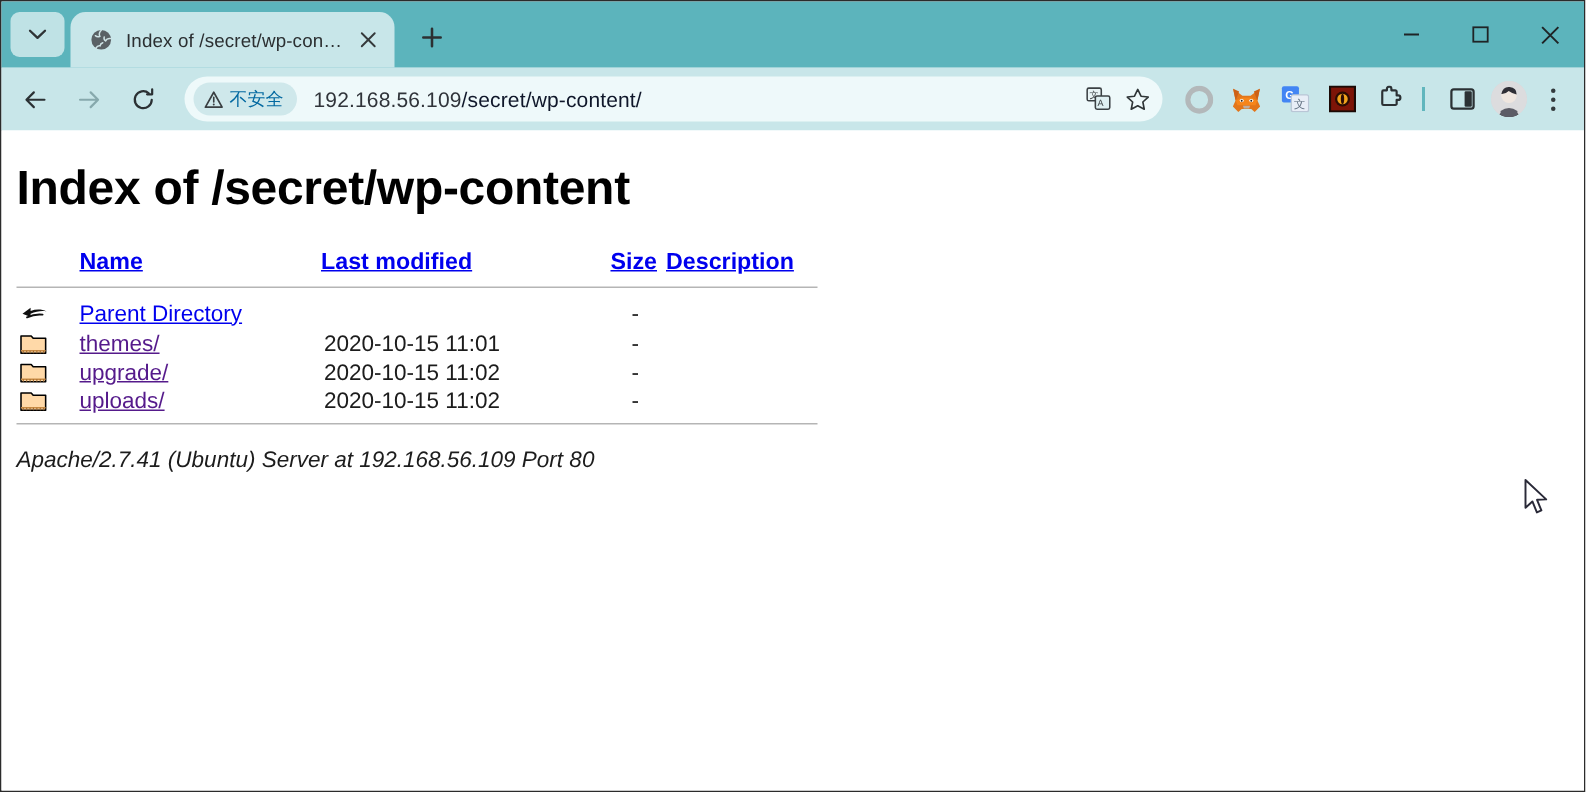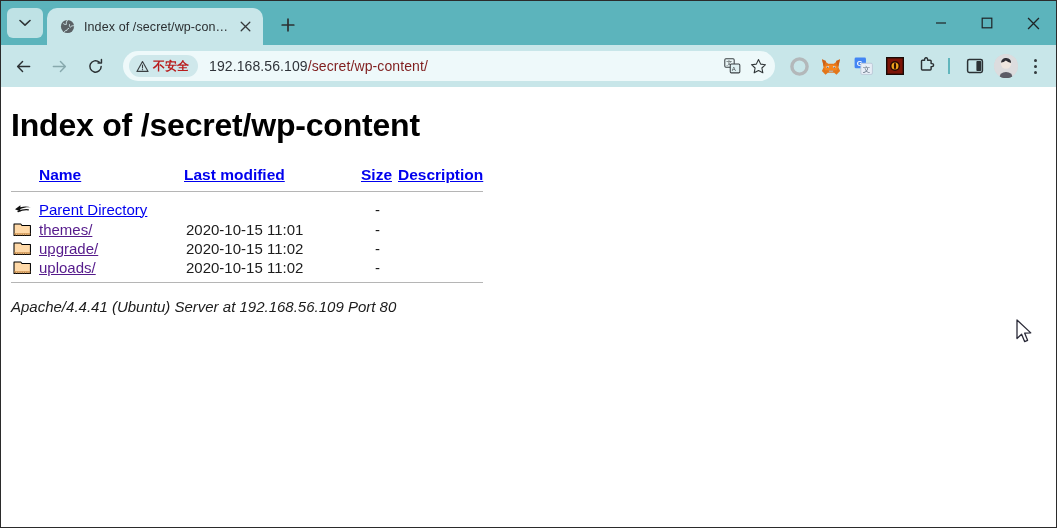--- a/index.html
+++ b/index.html
@@ -137,35 +137,34 @@
     height: 22px;
     border-radius: 12px;
     background: #cfe8eb;
     display: flex;
     align-items: center;
     padding: 0 9px 0 7px;
     flex: none;
   }
   .secchip .sectext {
     font-size: 12px;
-    color: #b91c1c;
+    color: #0369a1;
     margin-left: 4px;
     white-space: nowrap;
-    font-weight: bold;
   }
   .urltext {
     font-size: 14px;
     color: #30343a;
     margin-left: 11px;
     white-space: nowrap;
     overflow: hidden;
     flex: 1 1 auto;
     letter-spacing: 0.1px;
   }
-  .urltext .dim { color: #7f1d1d; }
+  .urltext .dim { color: #0f172a; }
   .omni-ico {
     width: 26px; height: 26px;
     display:flex;align-items:center;justify-content:center;
     flex:none;
     border-radius:50%;
   }
   .tb-ico {
     width: 28px; height: 28px;
     display:flex;align-items:center;justify-content:center;
     flex:none;
@@ -221,21 +220,21 @@
   }
   table.listing {
     border-collapse: collapse;
     margin-top: 22px;
     font-family: "Liberation Sans", sans-serif;
     font-size: 15px;
   }
   table.listing th {
     text-align: left;
     font-weight: bold;
-    padding: 0 0 2px 0;
+    padding: 0 16px 2px 0;
   }
   table.listing th a {
     color: #0000ee;
     text-decoration: underline;
     font-weight: bold;
     font-size: 15.5px;
   }
   table.listing th.c-icon { width: 26px; }
   table.listing th.c-name { width: 145px; }
   table.listing th.c-mod  { width: 160px; text-align: left; }
@@ -541,19 +540,19 @@
         </tr>
 
         <tr class="rule">
           <td colspan="5">
               <hr>
             </td>
         </tr>
       </tbody>
     </table>
 
-    <div class="sig">Apache/4.4.41 (Ubuntu) Server at 192.168.56.109 Port 80</div>
+    <div class="sig">Apache/2.7.41 (Ubuntu) Server at 192.168.56.109 Port 80</div>
 
     <svg class="cursor" style="left:1014px; top:232px;" width="20" height="28" viewBox="0 0 20 28">
       <path d="M2 1 L2 19.5 L6.6 15.3 L9.6 22.6 L12.6 21.3 L9.7 14.2 L15.8 13.9 Z" fill="#ffffff" stroke="#2a2a38" stroke-width="1.3" stroke-linejoin="round"></path>
     </svg>
   </div>
 </div>
 
 </body></html>

